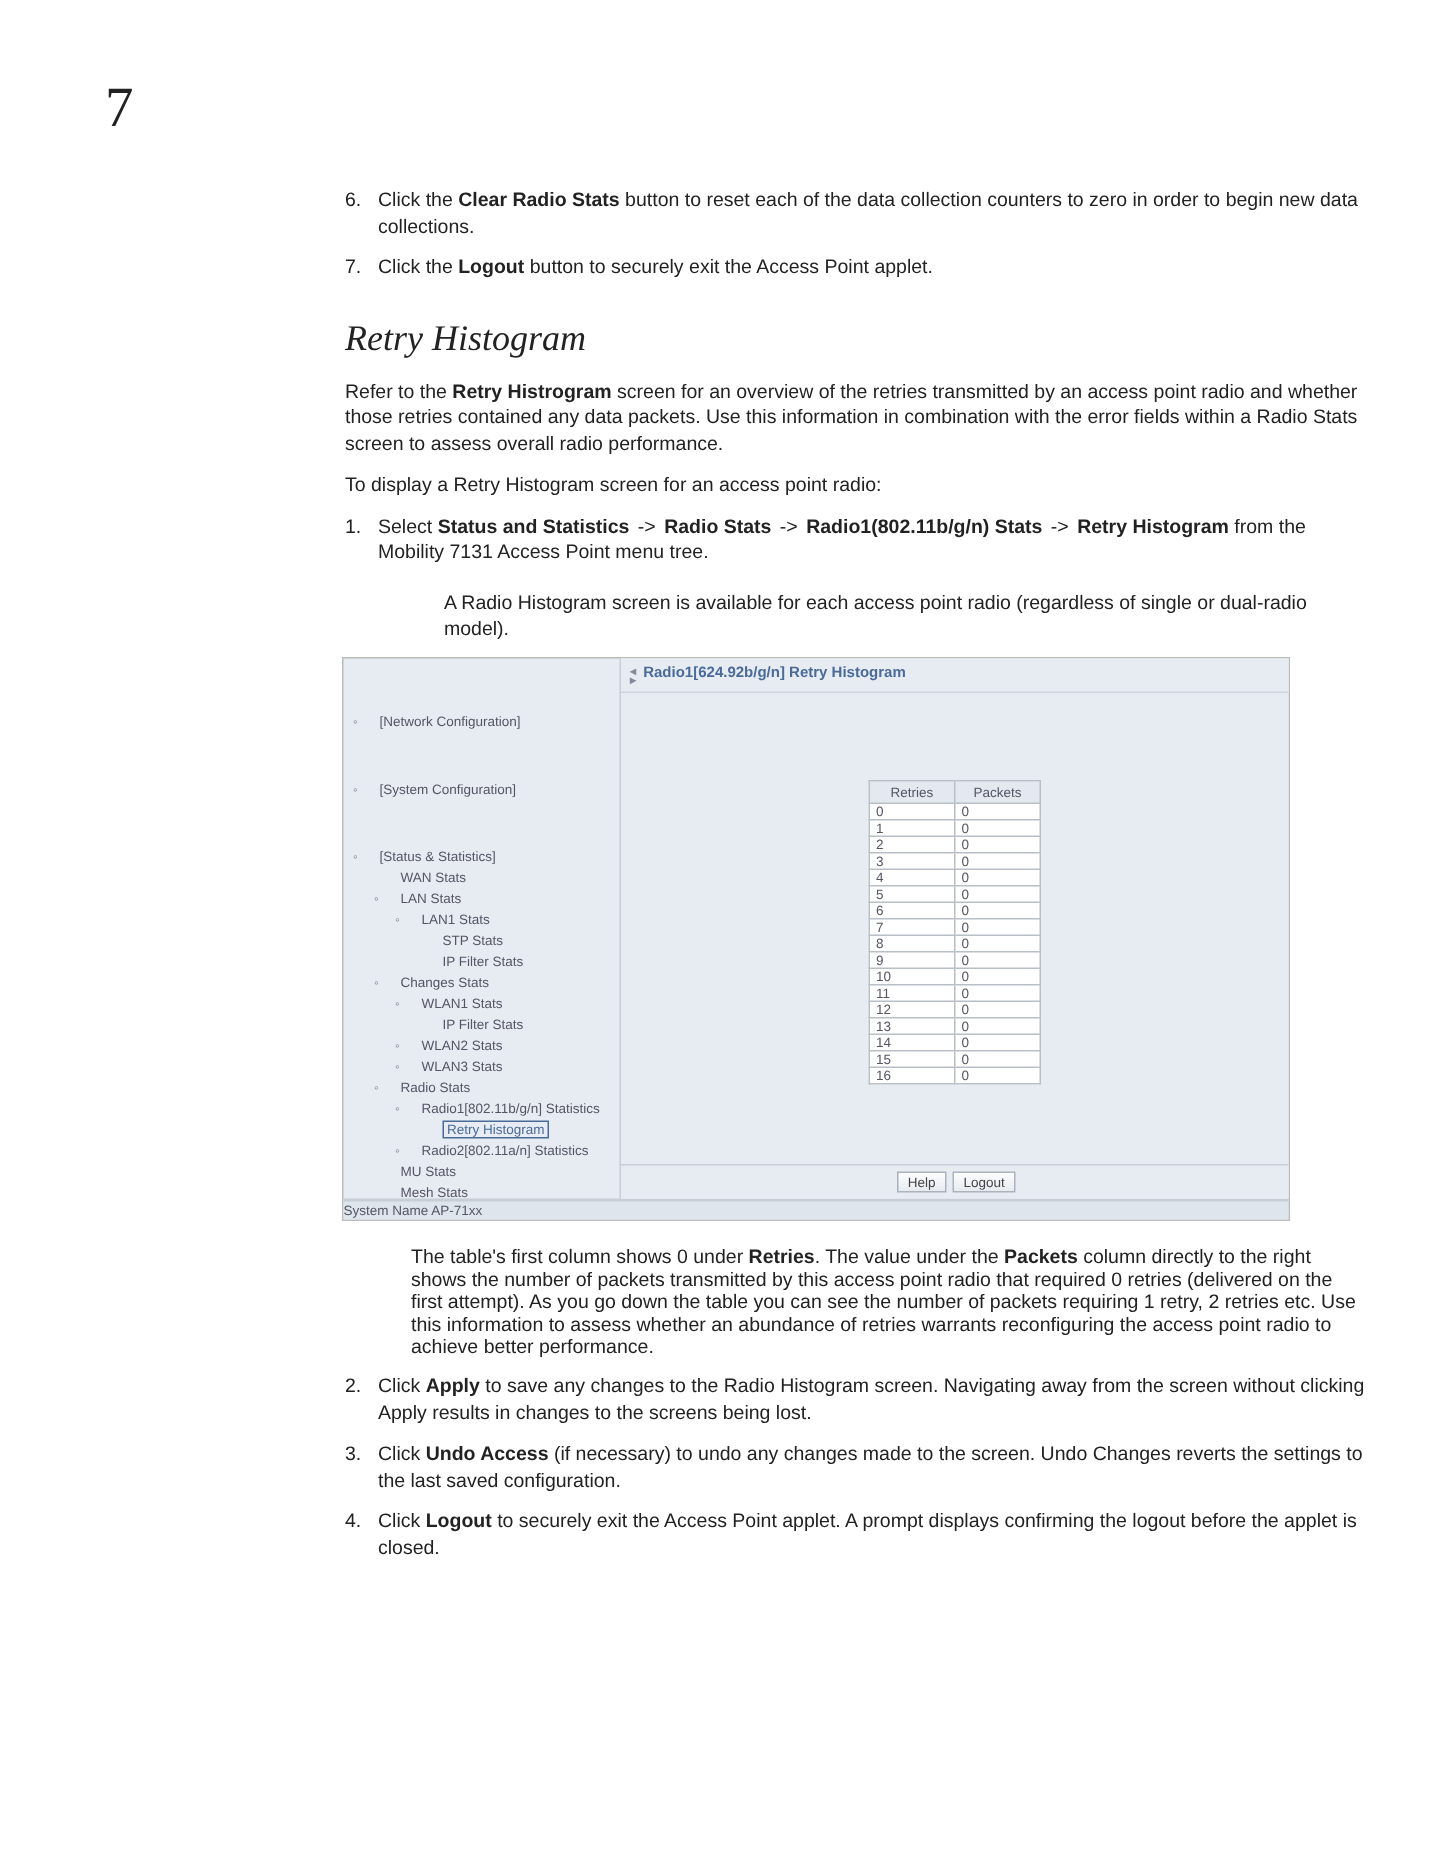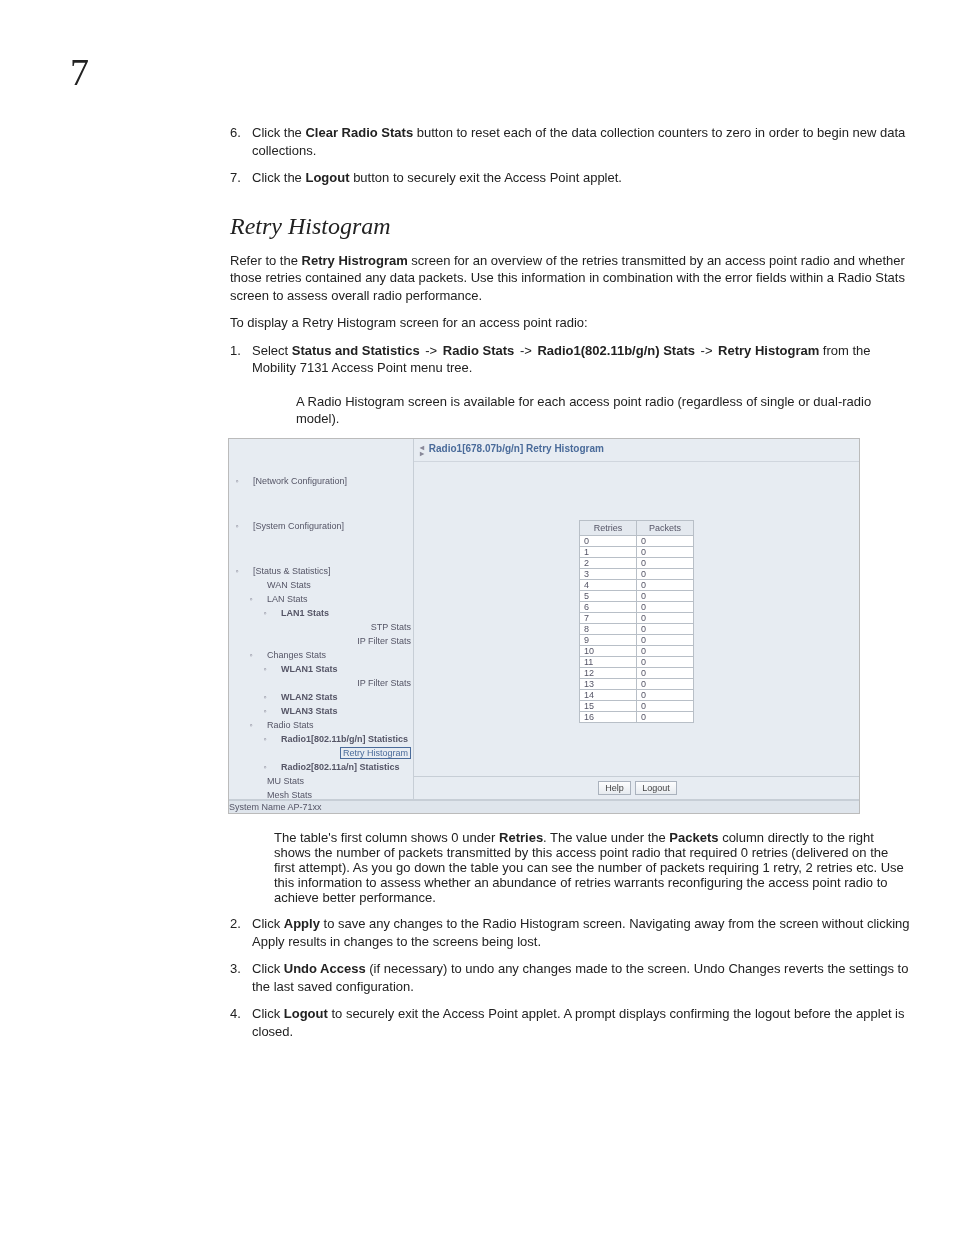--- a/index.html
+++ b/index.html
@@ -81,22 +81,22 @@
     color: #556;
   }
   .tn .twist {
     display: inline-block;
     width: 8px;
     text-align: center;
     color: #778;
   }
   .lv1 { padding-left: 0; margin-top: 31px; }
   .lv2 { padding-left: 14px; }
-  .lv3 { padding-left: 28px; font-weight: bold; }
-  .lv4 { padding-left: 42px; text-align: right; }
+  .lv3 { padding-left: 28px; }
+  .lv4 { padding-left: 42px; }
   .tn.selected span.lbl {
     border: 1px solid #4a6b9a;
     padding: 0 2px;
     color: #4a6b9a;
   }
   .tn .ico {
     display: inline-block;
     width: 10px;
     height: 8px;
     vertical-align: middle;
@@ -231,21 +231,21 @@
             <div class="tn lv3"><span class="twist">◦</span><span class="ico"></span><span class="lbl">Radio1[802.11b/g/n] Statistics</span></div>
             <div class="tn lv4 selected"><span class="twist"></span><span class="ico"></span><span class="lbl">Retry Histogram</span></div>
             <div class="tn lv3"><span class="twist">◦</span><span class="ico"></span><span class="lbl">Radio2[802.11a/n] Statistics</span></div>
             <div class="tn lv2"><span class="twist"></span><span class="ico"></span><span class="lbl">MU Stats</span></div>
             <div class="tn lv2"><span class="twist"></span><span class="ico"></span><span class="lbl">Mesh Stats</span></div>
             <div class="tn lv2"><span class="twist"></span><span class="ico"></span><span class="lbl">Known AP Stats</span></div>
           </div>
         <div class="right-pane">
           <div class="pane-title">
             <span class="handle">◂<br>▸</span>
-            <span>Radio1[678.07b/g/n] Retry Histogram</span>
+            <span>Radio1[624.92b/g/n] Retry Histogram</span>
           </div>
           <div class="pane-body">
             <table class="histo">
               <thead>
                 <tr>
                   <th>Retries</th>
                   <th>Packets</th>
                 </tr>
               </thead>
               <tbody id="histo-body">

